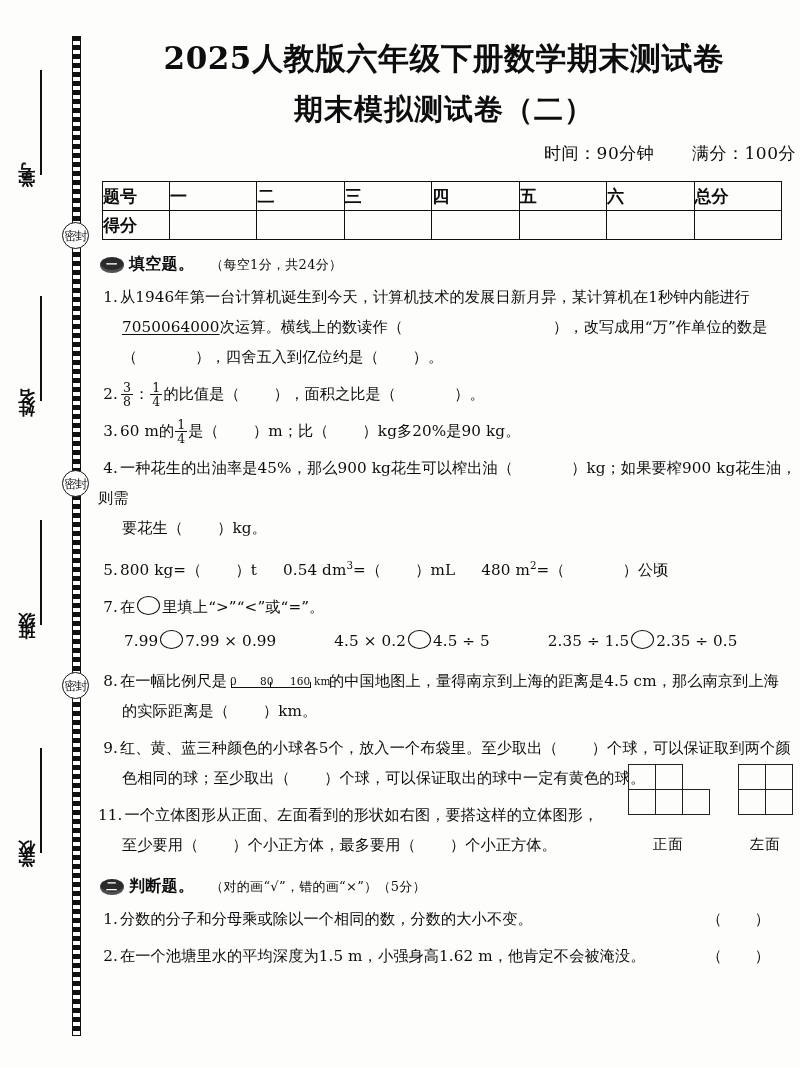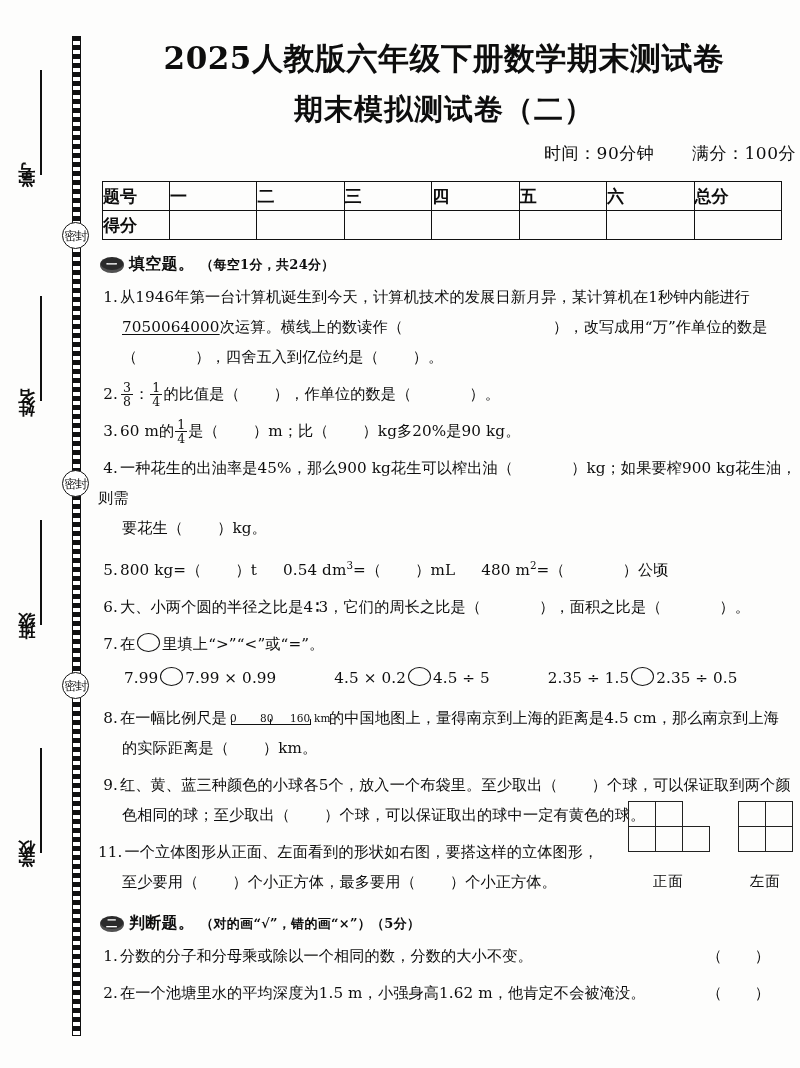--- a/index.html
+++ b/index.html
@@ -157,22 +157,22 @@
     color: #fff;
     font-size: 11px;
     line-height: 16px;
     text-align: center;
     margin-right: 5px;
     font-family: "DejaVu Sans", "Liberation Sans", sans-serif;
     box-shadow: inset 0 -3px 0 rgba(255,255,255,0.18);
   }
   .sec-points {
     font-size: 13px;
-    font-weight: 700;
-    margin-left: 6px;
+    font-weight: 400;
+    margin-left: 16px;
   }
 
   .q {
     font-size: 15.2px;
     line-height: 30px;
     margin: 7px 0 0 2px;
     position: relative;
     letter-spacing: 0.1px;
   }
   .q .num {
@@ -358,39 +358,36 @@
       <span class="sec-points">（每空1分，共24分）</span>
     </div>
 
     <div class="q">
       <span class="num">1.</span><span>从1946年第一台计算机诞生到今天，计算机技术的发展日新月异，某计算机在1秒钟内能进行</span><br>
       <span class="indent"></span><span class="ul">7050064000</span><span>次运算。横线上的数读作（</span><span class="blank-l"></span><span>），改写成用“万”作单位的数是</span><br>
       <span class="indent"></span><span>（</span><span class="blank-m"></span><span>），四舍五入到亿位约是（</span><span class="blank-s"></span><span>）。</span>
     </div>
 
     <div class="q">
-      <span class="num">2.</span><span class="frac"><span class="n">3</span><span class="d">8</span></span><span>：</span><span class="frac"><span class="n">1</span><span class="d">4</span></span><span>的比值是（</span><span class="blank-s"></span><span>），作单位的数是（</span><span class="blank-m"></span><span>）。</span>
+      <span class="num">2.</span><span class="frac"><span class="n">3</span><span class="d">8</span></span><span>：</span><span class="frac"><span class="n">1</span><span class="d">4</span></span><span>的比值是（</span><span class="blank-s"></span><span>），面积之比是（</span><span class="blank-m"></span><span>）。</span>
     </div>
 
     <div class="q">
       <span class="num">3.</span><span>60 m的</span><span class="frac"><span class="n">1</span><span class="d">4</span></span><span>是（</span><span class="blank-s"></span><span>）m；比（</span><span class="blank-s"></span><span>）kg多20%是90 kg。</span>
     </div>
 
     <div class="q">
       <span class="num">4.</span><span>一种花生的出油率是45%，那么900 kg花生可以榨出油（</span><span class="blank-m"></span><span>）kg；如果要榨900 kg花生油，则需</span><br>
       <span class="indent"></span><span>要花生（</span><span class="blank-s"></span><span>）kg。</span>
     </div>
 
     <div class="q">
       <span class="num">5.</span><span>800 kg=（</span><span class="blank-s"></span><span>）t</span><span style="display:inline-block;width:26px"></span><span>0.54 dm</span><span class="sup">3</span><span>=（</span><span class="blank-s"></span><span>）mL</span><span style="display:inline-block;width:26px"></span><span>480 m</span><span class="sup">2</span><span>=（</span><span class="blank-m"></span><span>）公顷</span>
     </div>
 
-    <div class="q">
-      <span class="num">6.</span><span>大、小两个圆的半径之比是4∶3，它们的周长之比是（</span><span class="blank-m"></span><span>），面积之比是（</span><span class="blank-m"></span><span>）。</span>
-    </div>
 
     <div class="q">
       <span class="num">7.</span><span>在</span><span class="circ"></span><span>里填上“&gt;”“&lt;”或“=”。</span>
       <div class="cmp-row">
         <span class="item"><span>7.99</span><span class="circ"></span><span>7.99 × 0.99</span></span>
         <span class="item"><span>4.5 × 0.2</span><span class="circ"></span><span>4.5 ÷ 5</span></span>
         <span class="item"><span>2.35 ÷ 1.5</span><span class="circ"></span><span>2.35 ÷ 0.5</span></span>
       </div>
     </div>
 

